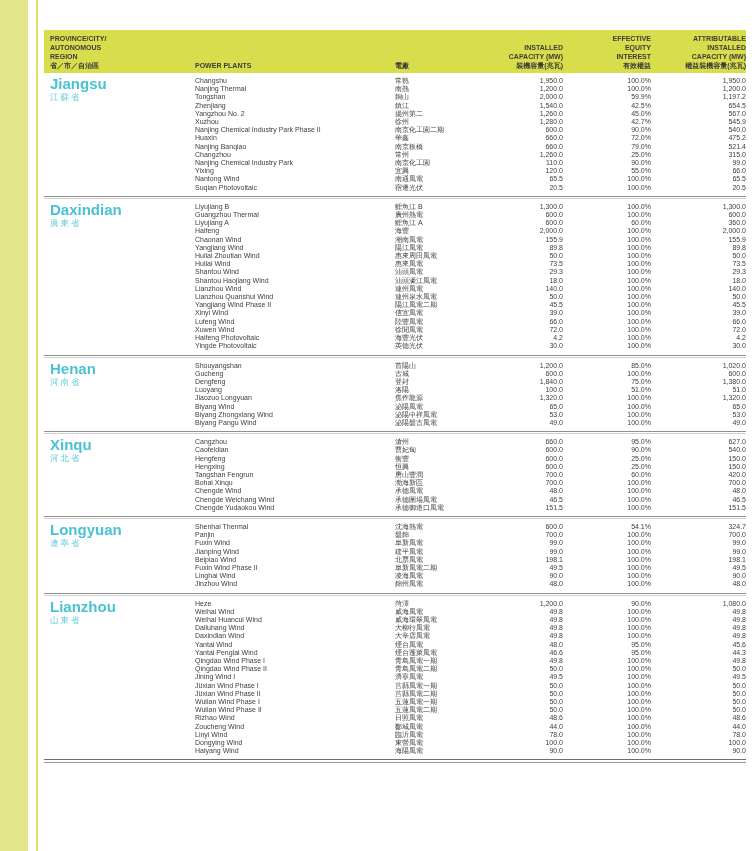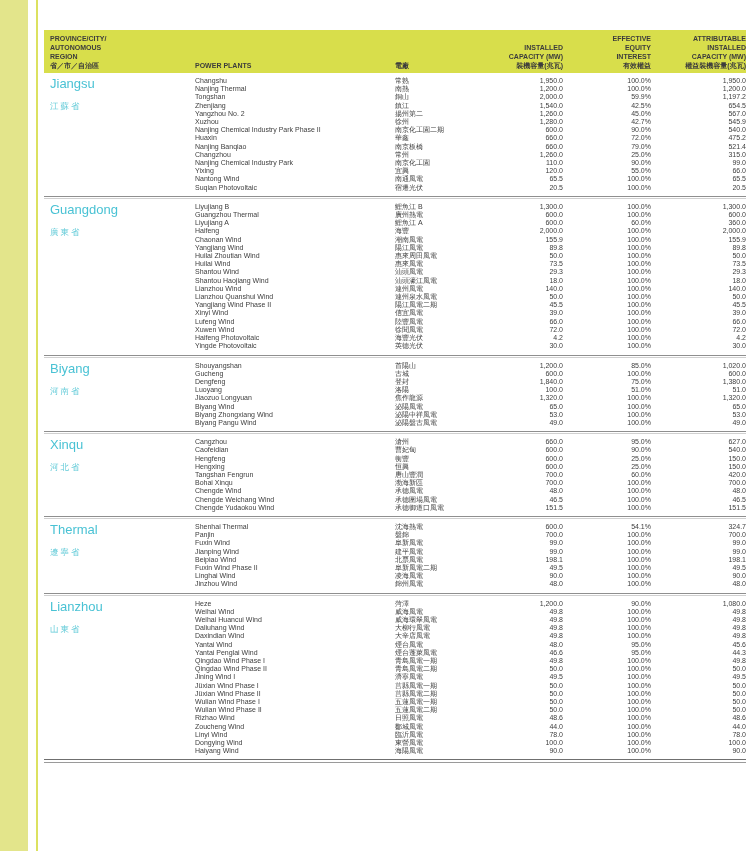--- a/index.html
+++ b/index.html
@@ -10,22 +10,22 @@
   .content{position:absolute;left:44px;top:30px;width:702px;}
   .thead{display:grid;grid-template-columns:151px 200px 108px 60px 88px 95px;
          background:#d8de4b;align-items:end;padding:4px 0 3px 0;}
   .thead .h{font-size:7px;font-weight:bold;line-height:9px;white-space:pre-line;color:#3c3c3c;}
   .h.first{padding-left:6px;}
   .h.num{text-align:right;}
   .section{position:relative;padding:4px 0 4px 0;}
   .sep{height:1px;border-top:1px solid #8f8f8f;border-bottom:1px solid #d0d0d0;}
   .end{height:2px;border-top:1px solid #6f6f6f;border-bottom:1px solid #9a9a9a;}
   .province{position:absolute;left:6px;top:5px;}
-  .prov-en{display:block;font-size:13px;font-weight:normal;color:#49c2d4;line-height:11px;}
-  .prov-zh{display:block;font-size:8.5px;color:#63cbd8;letter-spacing:2px;margin-top:12px;}
+  .prov-en{display:block;font-size:15px;font-weight:bold;color:#49c2d4;line-height:11px;}
+  .prov-zh{display:block;font-size:8.5px;color:#63cbd8;letter-spacing:2px;margin-top:3px;}
   .row{display:grid;grid-template-columns:151px 200px 108px 60px 88px 95px;
        font-size:7px;line-height:8.2px;}
   .cell{overflow:hidden;white-space:nowrap;}
   .c-num{text-align:right;}
 </style>
 </head>
 <body>
 
 <div class="page">
   <div class="stripe"></div>
@@ -181,21 +181,21 @@
     <span class="cell c-zh">宿遷光伏</span>
     <span class="cell c-num">20.5</span>
     <span class="cell c-num">100.0%</span>
     <span class="cell c-num">20.5</span>
   </div>
 </div>
   </div>
 <div class="sep"></div>
   <div class="section">
     <div class="province">
-      <span class="prov-en">Guangdong</span>
+      <span class="prov-en">Daxindian</span>
       <span class="prov-zh">廣東省</span>
     </div>
     <div class="rows">
   <div class="row">
     <span class="cell"></span>
     <span class="cell c-plant">Liyujiang B</span>
     <span class="cell c-zh">鯉魚江 B</span>
     <span class="cell c-num">1,300.0</span>
     <span class="cell c-num">100.0%</span>
     <span class="cell c-num">1,300.0</span>
@@ -351,21 +351,21 @@
     <span class="cell c-zh">英德光伏</span>
     <span class="cell c-num">30.0</span>
     <span class="cell c-num">100.0%</span>
     <span class="cell c-num">30.0</span>
   </div>
 </div>
   </div>
 <div class="sep"></div>
   <div class="section">
     <div class="province">
-      <span class="prov-en">Biyang</span>
+      <span class="prov-en">Henan</span>
       <span class="prov-zh">河南省</span>
     </div>
     <div class="rows">
   <div class="row">
     <span class="cell"></span>
     <span class="cell c-plant">Shouyangshan</span>
     <span class="cell c-zh">首陽山</span>
     <span class="cell c-num">1,200.0</span>
     <span class="cell c-num">85.0%</span>
     <span class="cell c-num">1,020.0</span>
@@ -520,21 +520,21 @@
     <span class="cell c-zh">承德御道口風電</span>
     <span class="cell c-num">151.5</span>
     <span class="cell c-num">100.0%</span>
     <span class="cell c-num">151.5</span>
   </div>
 </div>
   </div>
 <div class="sep"></div>
   <div class="section">
     <div class="province">
-      <span class="prov-en">Thermal</span>
+      <span class="prov-en">Longyuan</span>
       <span class="prov-zh">遼寧省</span>
     </div>
     <div class="rows">
   <div class="row">
     <span class="cell"></span>
     <span class="cell c-plant">Shenhai Thermal</span>
     <span class="cell c-zh">沈海熱電</span>
     <span class="cell c-num">600.0</span>
     <span class="cell c-num">54.1%</span>
     <span class="cell c-num">324.7</span>

